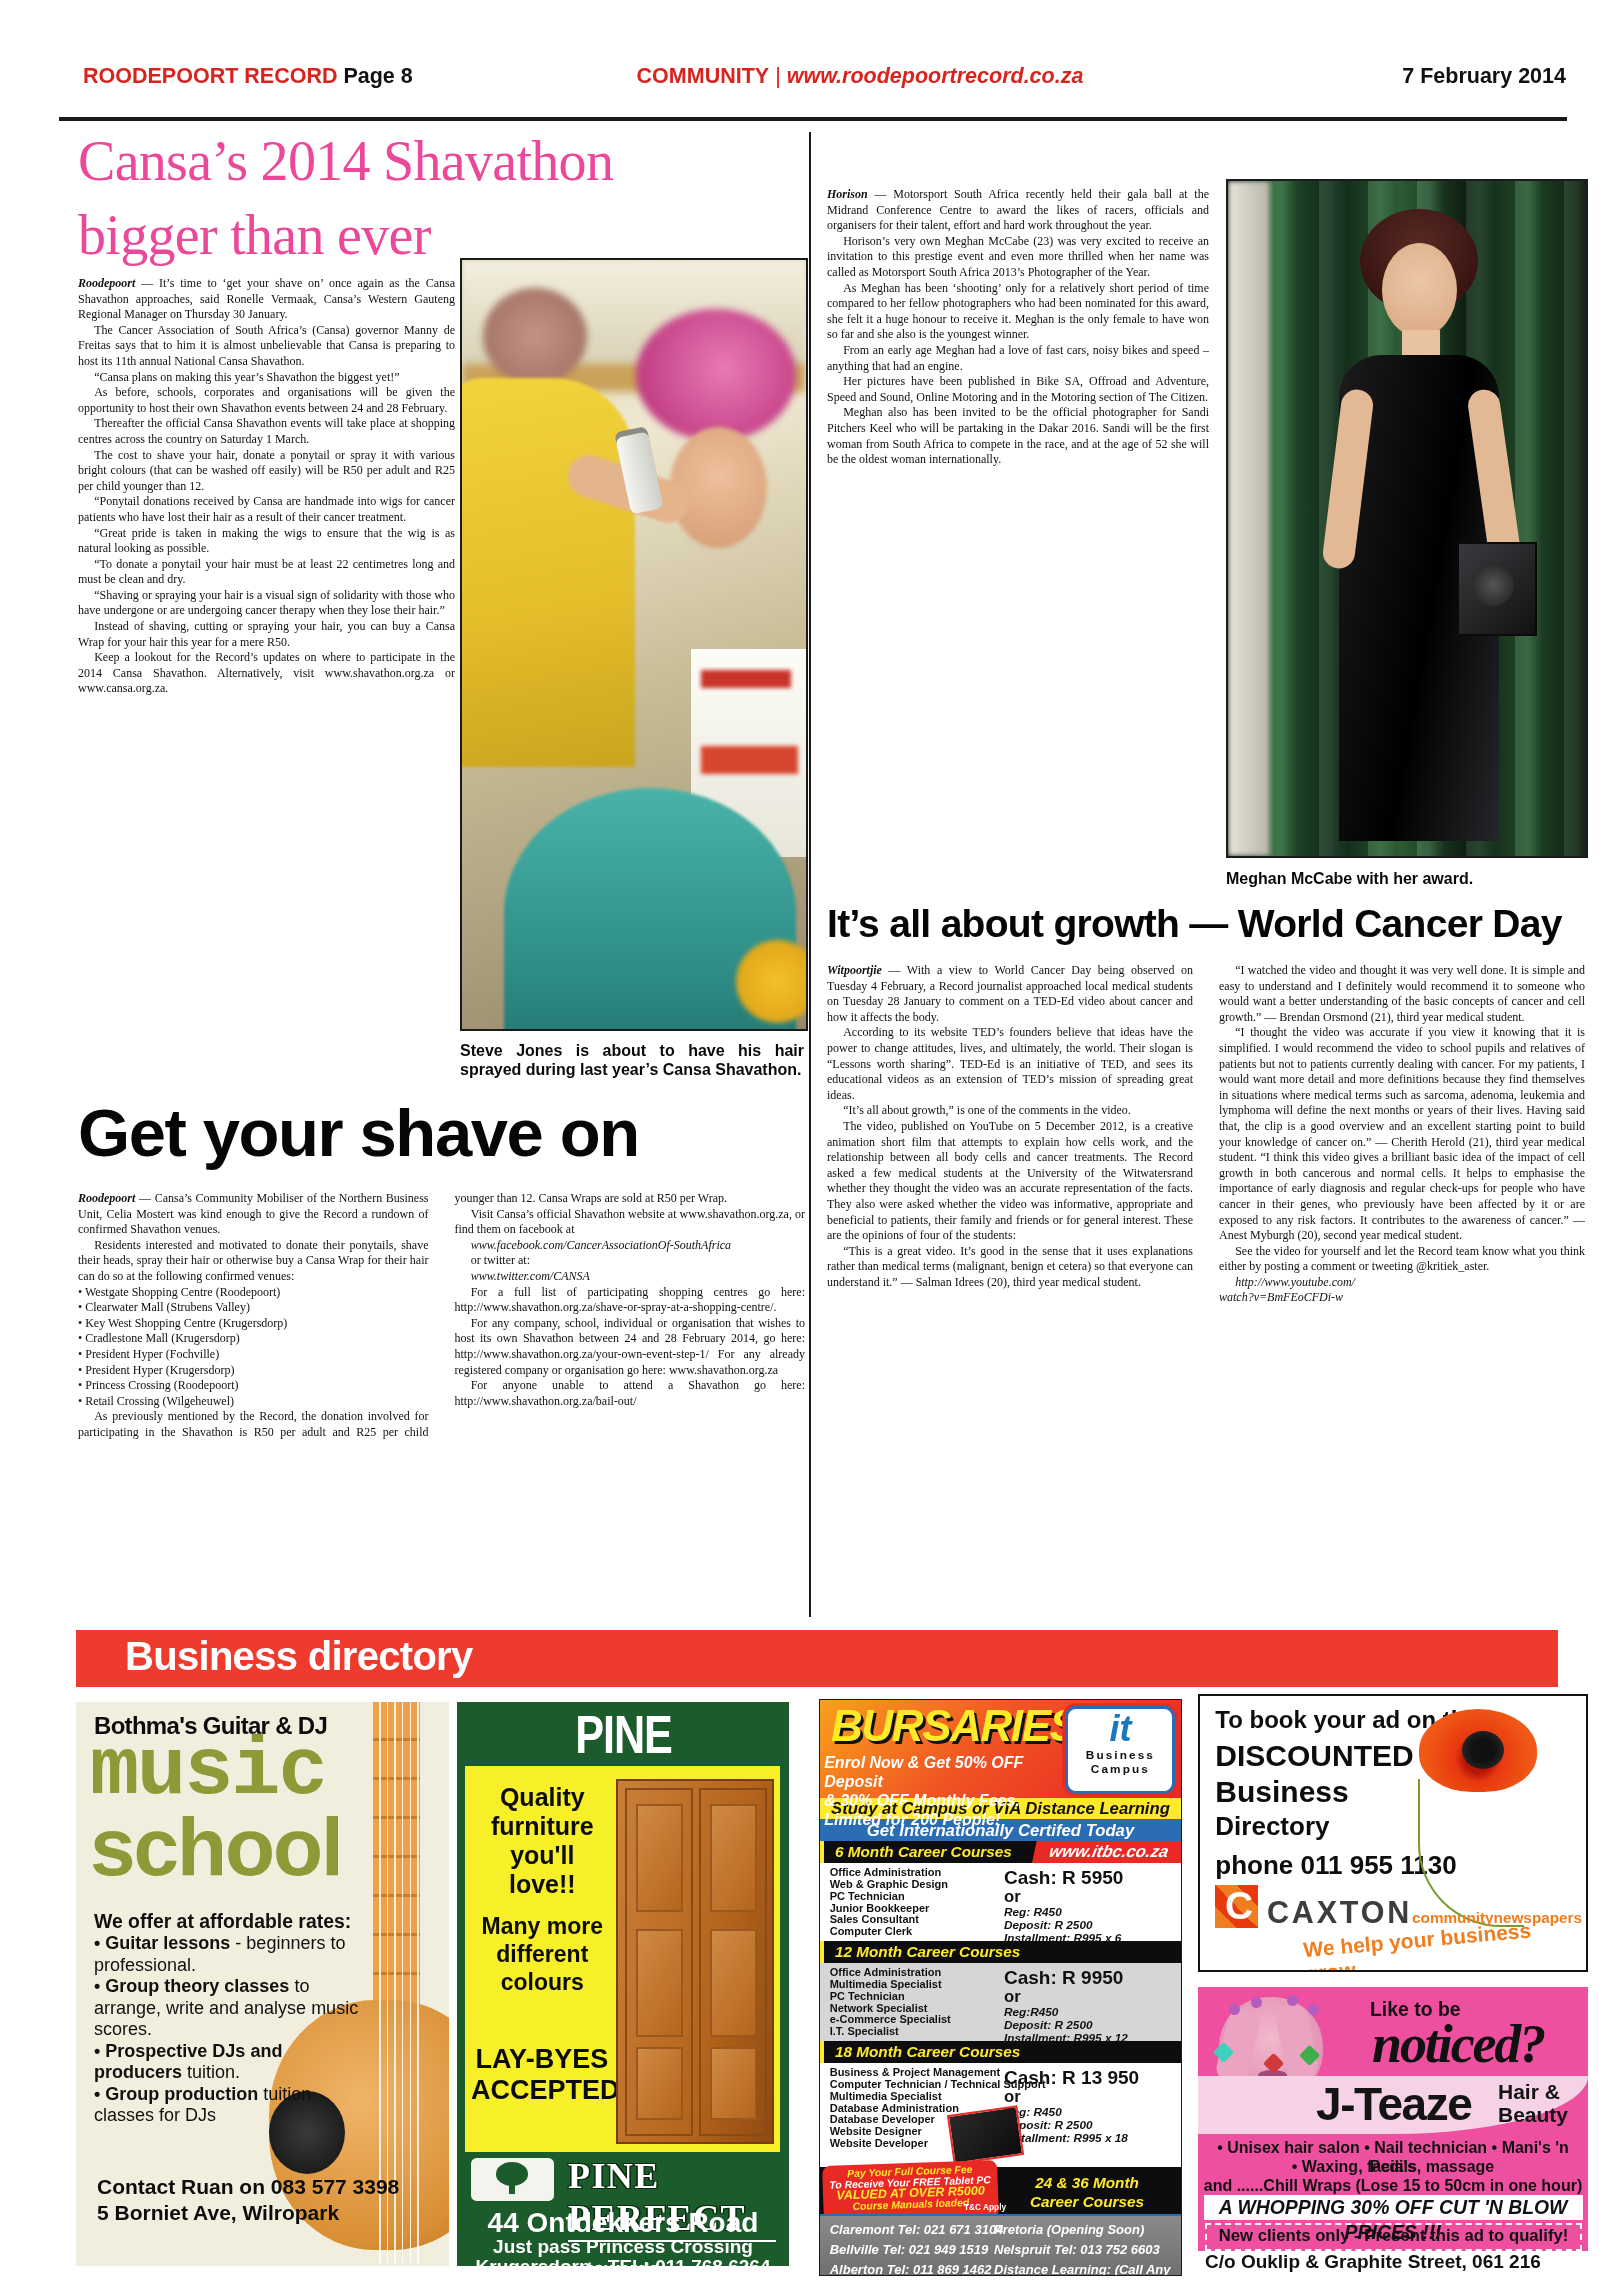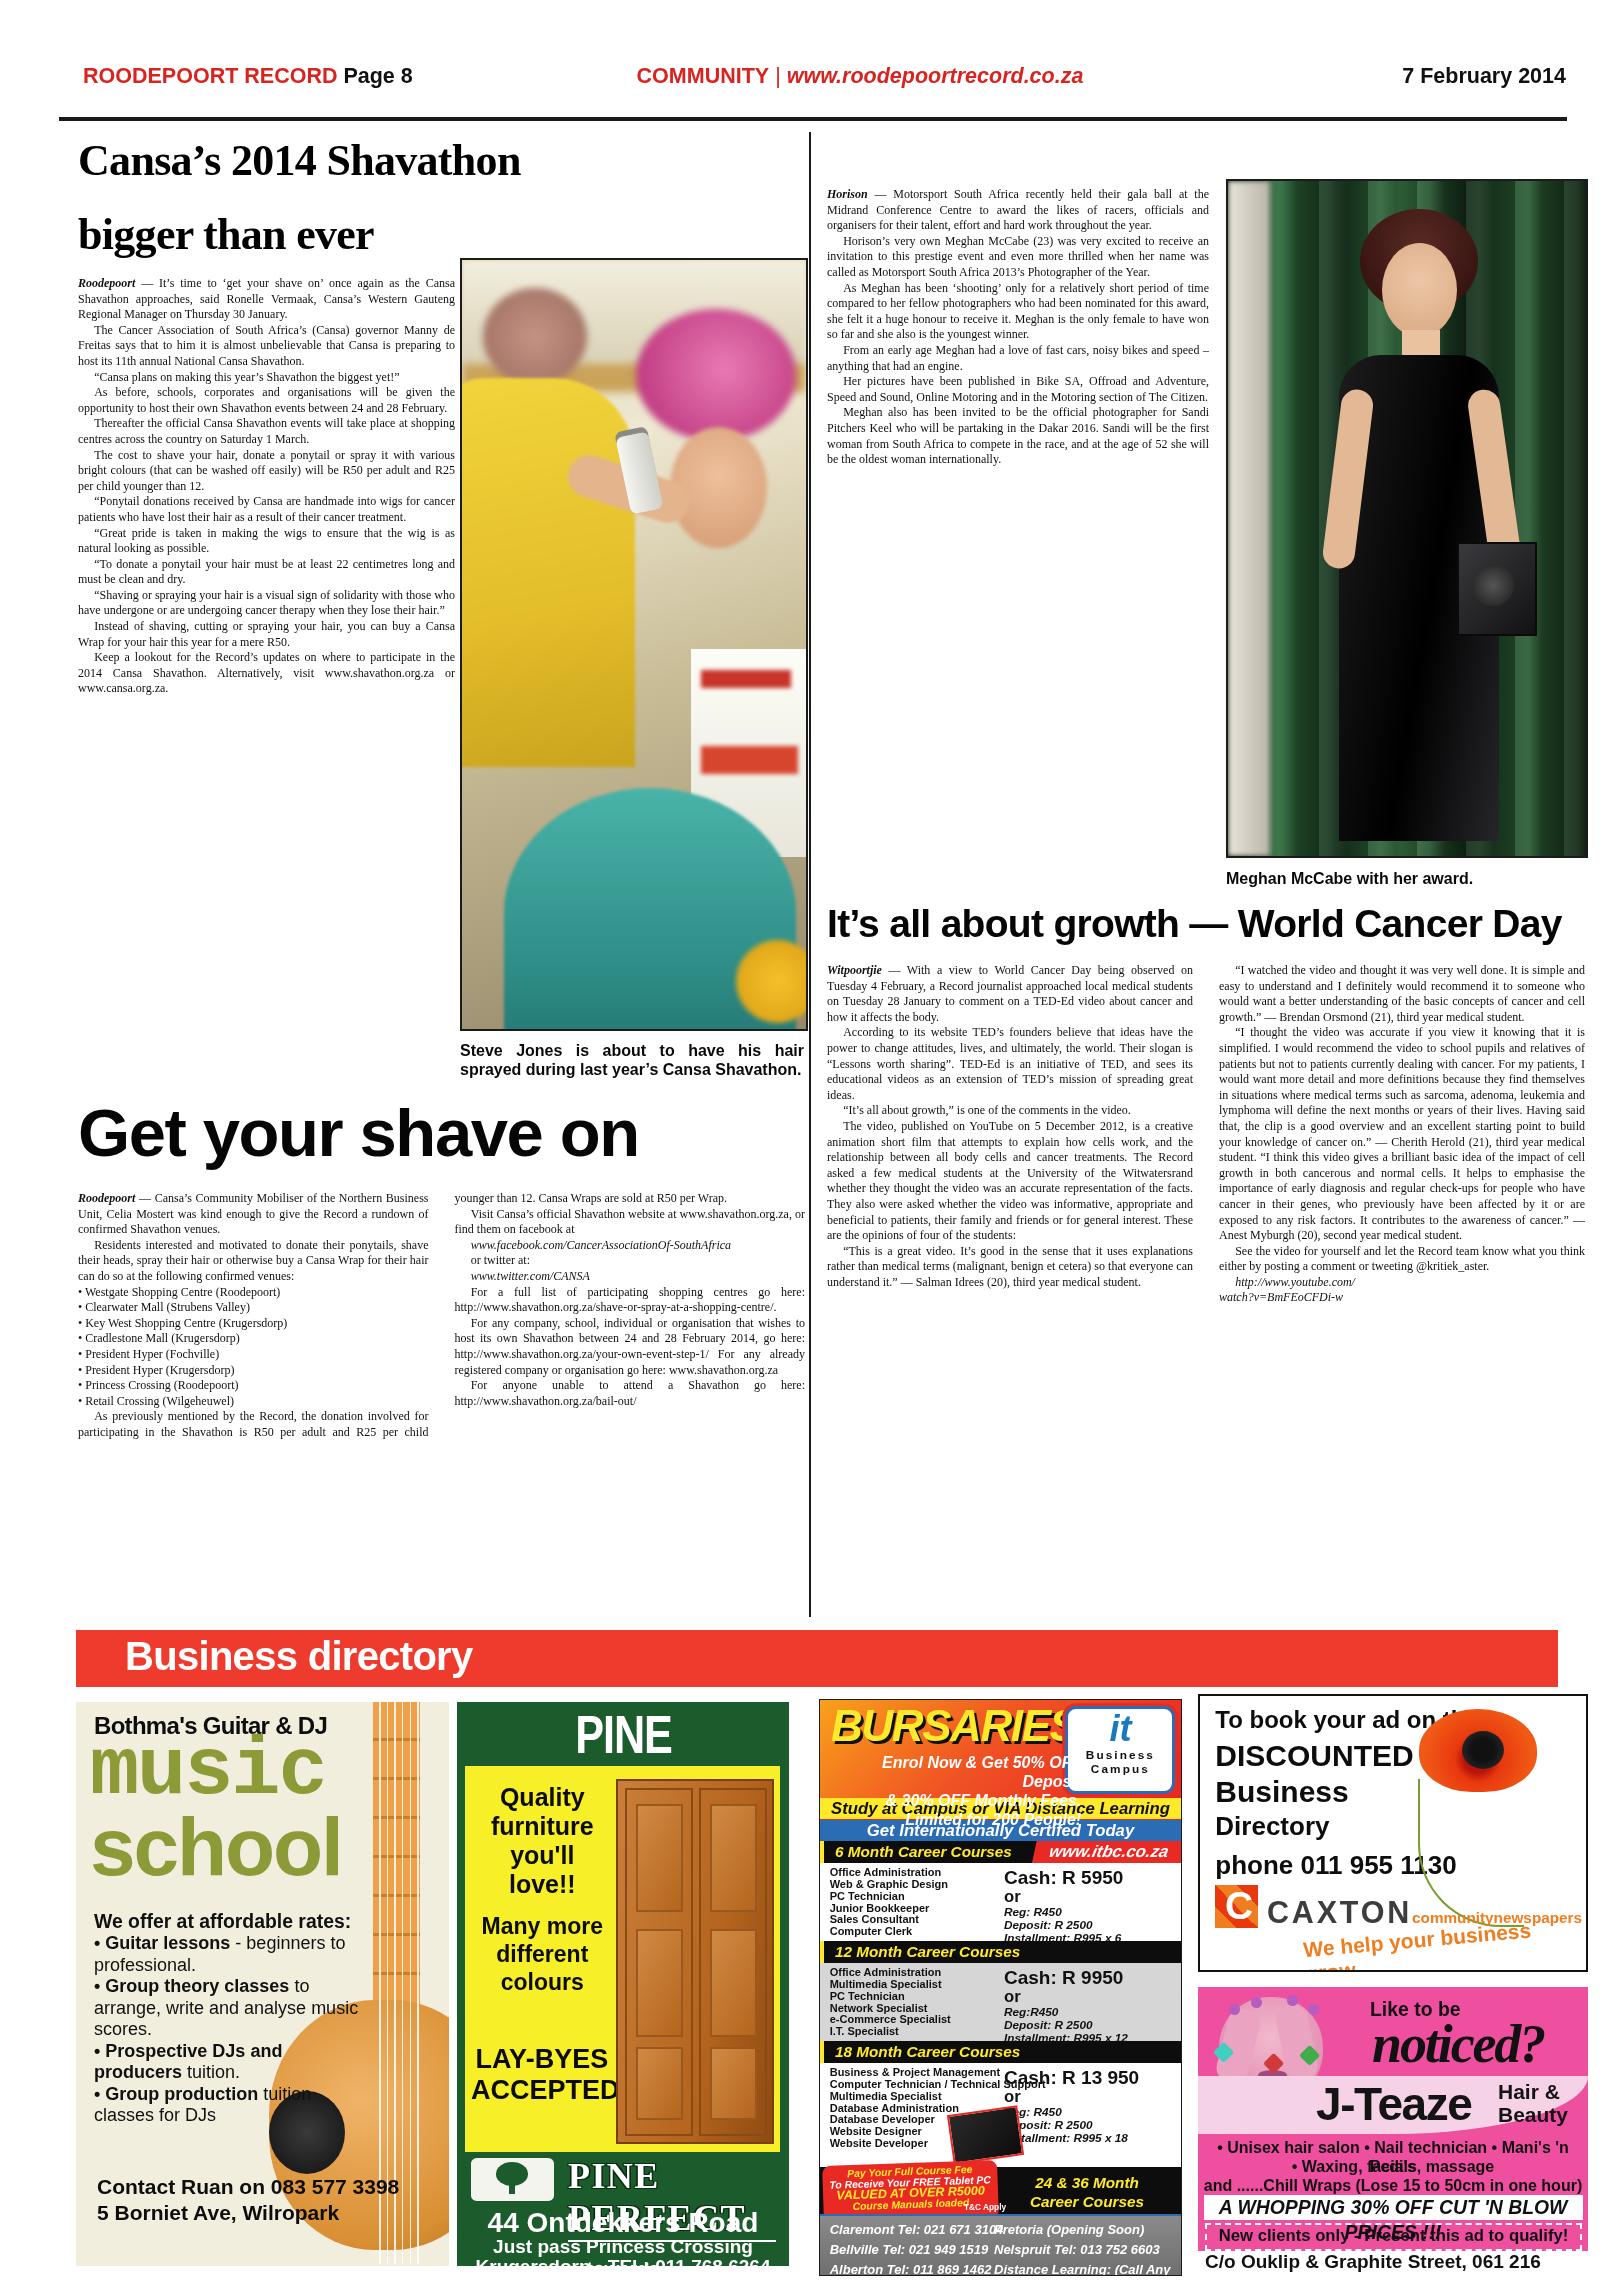--- a/index.html
+++ b/index.html
@@ -7,22 +7,22 @@
         font-family:"Liberation Sans",sans-serif;}
   .abs{position:absolute;}
   .san{font-family:"Liberation Sans",sans-serif;}
 
   
   .hdr-red{color:#d8231f;font-weight:bold;}
   .hdr-blk{color:#111;font-weight:bold;}
   .hdr-rule{position:absolute;left:59px;top:117px;width:1508px;height:4.2px;background:#1a1a1a;}
 
   
-  .h-cansa{font-family:"Liberation Serif",serif;font-weight:bold;color:#000000;
-           font-size:44px;line-height:74px;letter-spacing:-0.7px;}
+  .h-cansa{font-family:"Liberation Serif",serif;font-weight:normal;color:#ec4899;
+           font-size:56px;line-height:74px;letter-spacing:-0.7px;}
   .h-sans-big{font-family:"Liberation Sans",sans-serif;font-weight:bold;color:#060606;
            font-size:67px;letter-spacing:-1.4px;}
   .h-sans{font-family:"Liberation Sans",sans-serif;font-weight:bold;color:#060606;
            font-size:39px;letter-spacing:-0.7px;white-space:nowrap;}
 
   
   .body-col{font-family:"Liberation Serif",serif;font-size:12px;line-height:15.6px;
             text-align:justify;color:#101010;overflow:hidden;}
   .bp{text-indent:1.35em;}
   .nij{text-indent:0;}
@@ -83,21 +83,21 @@
   
   .burs-ad{position:absolute;left:819px;top:1699px;width:361px;height:575px;border:1.4px solid #1a1a1a;
      display:flex;flex-direction:column;overflow:hidden;background:#fff;}
   .b-header{position:relative;height:111px;background:linear-gradient(135deg,#f9a11b,#f05423 45%,#e92a24 90%);}
   .b-title{position:absolute;left:11px;top:1.4px;font-style:italic;font-weight:900;font-size:44px;color:#ffe92b;
      text-shadow:2.8px 2.8px 0 #111;letter-spacing:-1.4px;}
   .b-logo{position:absolute;right:5.6px;top:5.6px;width:104px;height:82px;background:#fff;border-radius:11px;
      border:3.5px solid #2b6db4;box-shadow:0 0 0 2.8px #e92a24;text-align:center;}
   .b-logo .it{font-style:italic;font-weight:900;font-size:36px;color:#1879be;line-height:39px;}
   .b-logo .bc{font-weight:bold;font-size:11.8px;color:#111;letter-spacing:2.1px;line-height:14px;}
-  .b-promo{position:absolute;left:4.2px;top:53px;width:257px;text-align:right;color:#fff;
+  .b-promo{position:absolute;left:4.2px;top:53px;width:257px;text-align:left;color:#fff;
      font-style:italic;font-weight:bold;font-size:16px;line-height:19px;}
   .b-yellow{height:21px;background:#ffe92b;color:#111;font-style:italic;font-weight:bold;font-size:16.7px;
      text-align:center;line-height:21px;}
   .b-blue{height:21px;background:#2b6db4;color:#fff;font-style:italic;font-weight:bold;font-size:16.7px;
      text-align:center;line-height:21px;border-top:1.4px solid #e92a24;}
   .b-bar{position:relative;height:22px;background:#0d0d0d;color:#ffe92b;font-style:italic;font-weight:bold;
      font-size:15.3px;line-height:22px;padding-left:11px;border-left:4.2px solid #ffe92b;box-sizing:border-box;}
   .b-flag{position:absolute;right:0;top:0;height:22px;width:149px;background:#e92a24;color:#fff;
      font-style:italic;font-weight:bold;font-size:16.7px;line-height:22px;text-align:center;
      transform:skewX(-12deg);transform-origin:bottom right;}

